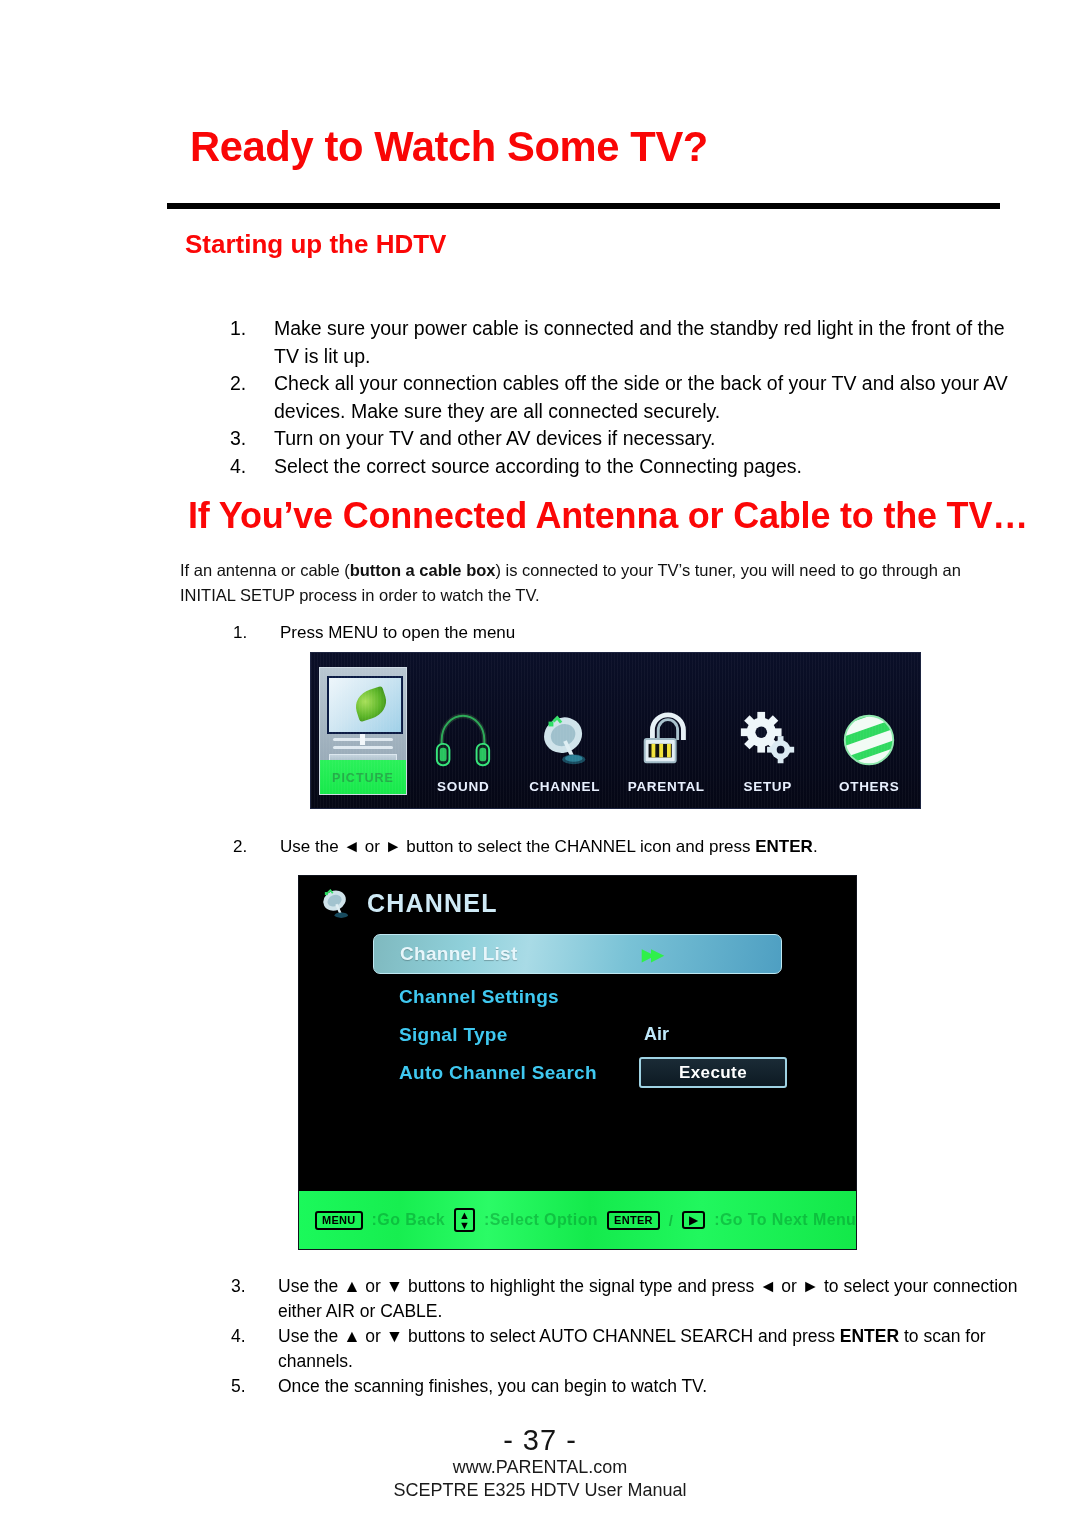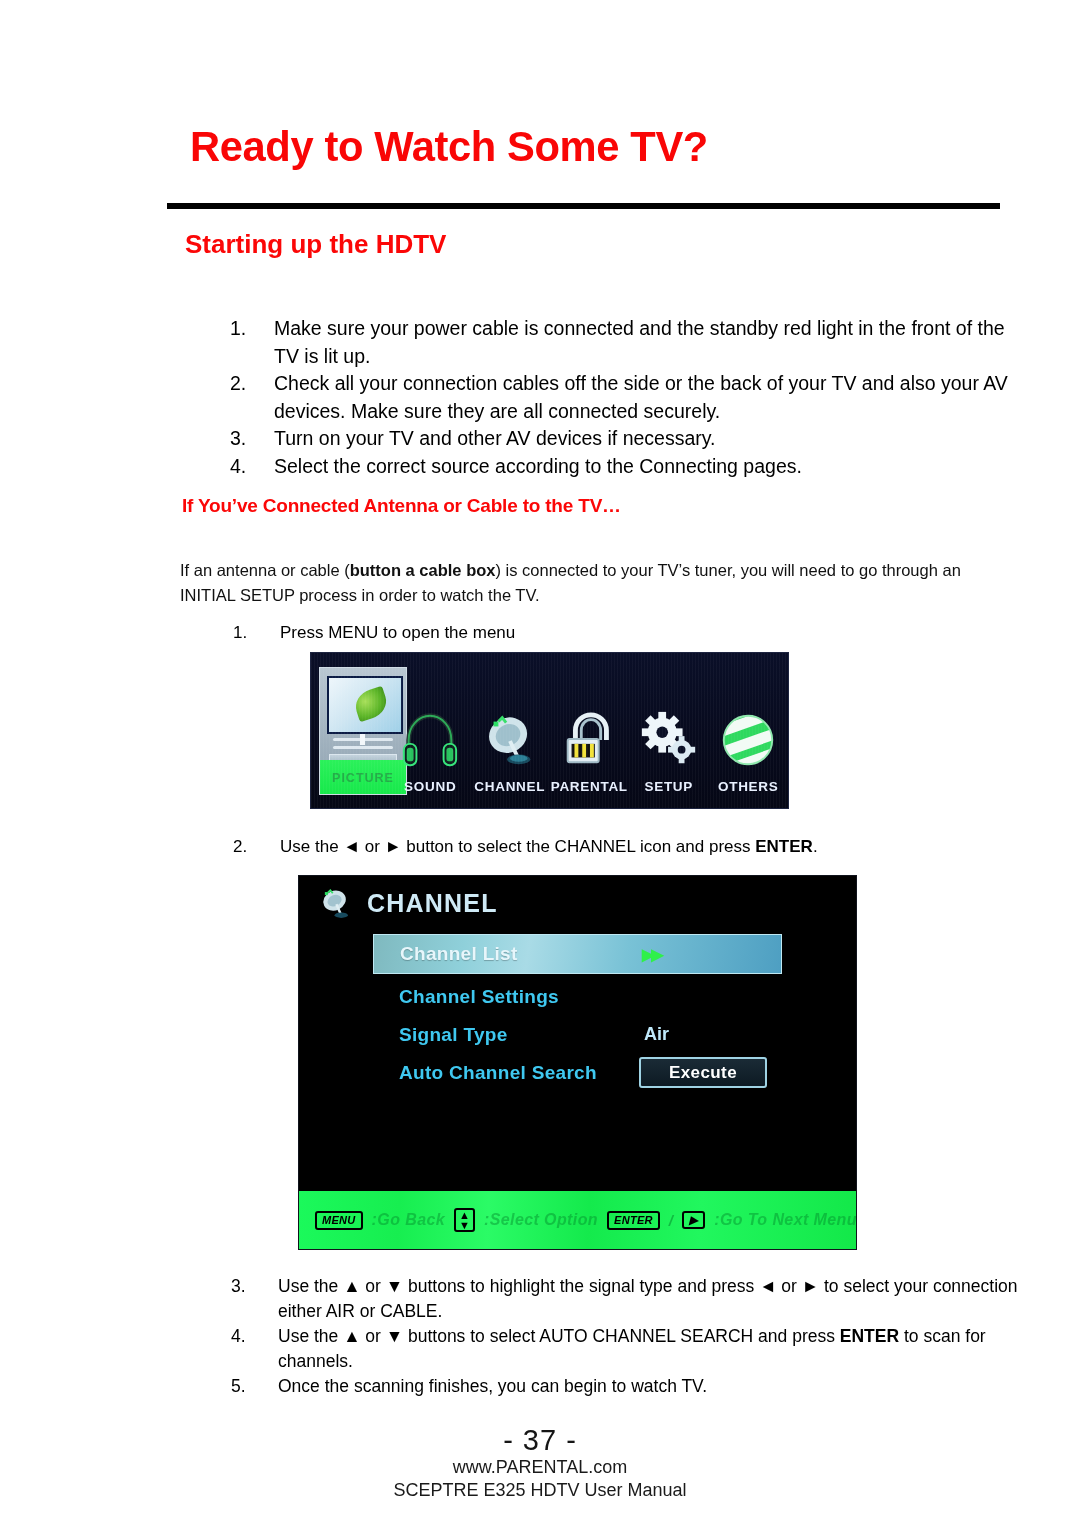--- a/index.html
+++ b/index.html
@@ -43,23 +43,23 @@
     font-weight: bold;
     color: #fb0707;
     white-space: nowrap;
   }
   .section-heading.h-starting {
     left: 185px;
     top: 229px;
     font-size: 26px;
   }
   .section-heading.h-antenna {
-    left: 182px;
+    left: 188px;
     top: 495px;
-    font-size: 19px;
+    font-size: 36px;
     letter-spacing: -0.2px;
   }
 
   
   .para {
     position: absolute;
     font-size: 16.5px;
     line-height: 25px;
     color: #111111;
   }
@@ -125,21 +125,21 @@
   }
   .list-tail .num { width: 50px; flex: 0 0 50px; padding-left: 3px; }
 
   .bold { font-weight: bold; }
 
   
   .osd-main {
     position: absolute;
     left: 310px;
     top: 652px;
-    width: 479px;
+    width: 611px;
     height: 157px;
     background:
       linear-gradient(180deg, #0a0f28 0%, #070a1d 55%, #050715 100%);
     border: 1px solid #1d2440;
     box-sizing: border-box;
     overflow: hidden;
   }
   .osd-main::after {
     
     content: "";
@@ -308,39 +308,39 @@
     font-weight: bold;
     color: #bfe9fb;
   }
   .ch-row.highlight {
     margin: 0 74px 4px 74px;
     width: auto;
     padding-left: 26px;
     height: 40px;
     background: linear-gradient(100deg, #7fb9bf 0%, #8fd0da 22%, #a9dbe6 38%, #79c2d6 62%, #4e9fc2 100%);
     border: 1px solid #bfe8f2;
-    border-radius: 0;
+    border-radius: 7px;
     box-sizing: border-box;
   }
   .ch-row.highlight .ch-label {
     color: #e7f6fb;
     text-shadow: 0 1px 1px rgba(0,0,0,0.25);
   }
   .ch-row.highlight .ch-arrows {
     position: absolute;
     left: 268px;
     color: #2ff04a;
     font-size: 16px;
     letter-spacing: -3px;
     font-weight: bold;
   }
   .exec-btn {
     position: absolute;
     left: 340px;
-    width: 128px;
+    width: 148px;
     height: 31px;
     background: linear-gradient(180deg,#1a2b36 0%, #0d1a23 100%);
     border: 2px solid #9fd3e4;
     border-radius: 3px;
     box-sizing: border-box;
     display: flex;
     align-items: center;
     justify-content: center;
   }
   .exec-btn .exec-label {
@@ -354,21 +354,20 @@
     left: 0; bottom: 0;
     width: 100%;
     height: 58px;
     background: linear-gradient(92deg, #1bf95b 0%, #17ee50 18%, #2bfb66 34%, #14ea4c 52%, #21f75e 72%, #13e849 100%);
     display: flex;
     align-items: center;
     padding-left: 16px;
     box-sizing: border-box;
     gap: 9px;
     overflow: hidden;
-    font-style: italic;
   }
   .key-box {
     border: 2px solid #000;
     border-radius: 3px;
     background: transparent;
     font-size: 11px;
     font-weight: bold;
     color: #000;
     padding: 2px 5px;
     letter-spacing: 0.3px;

